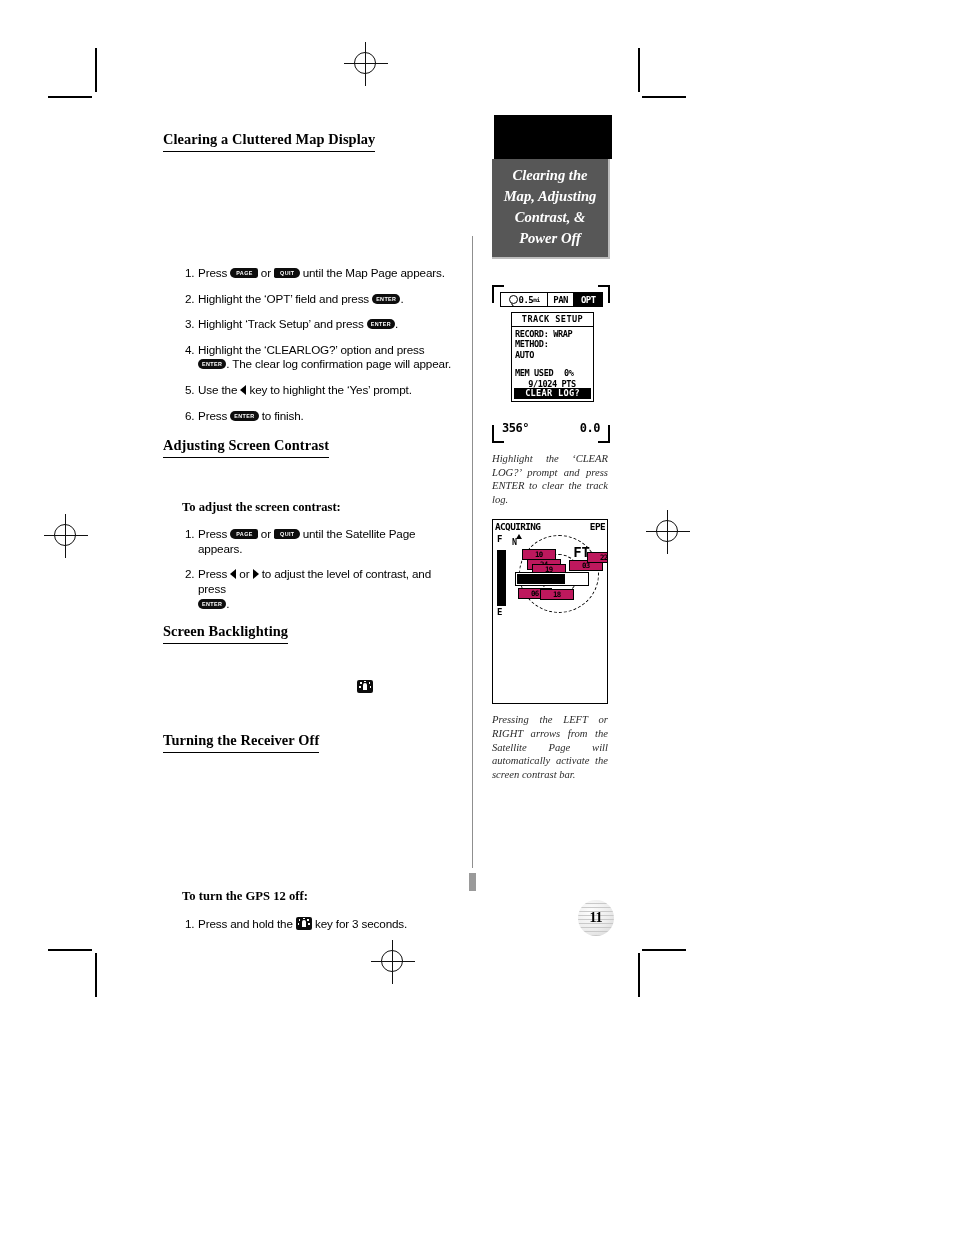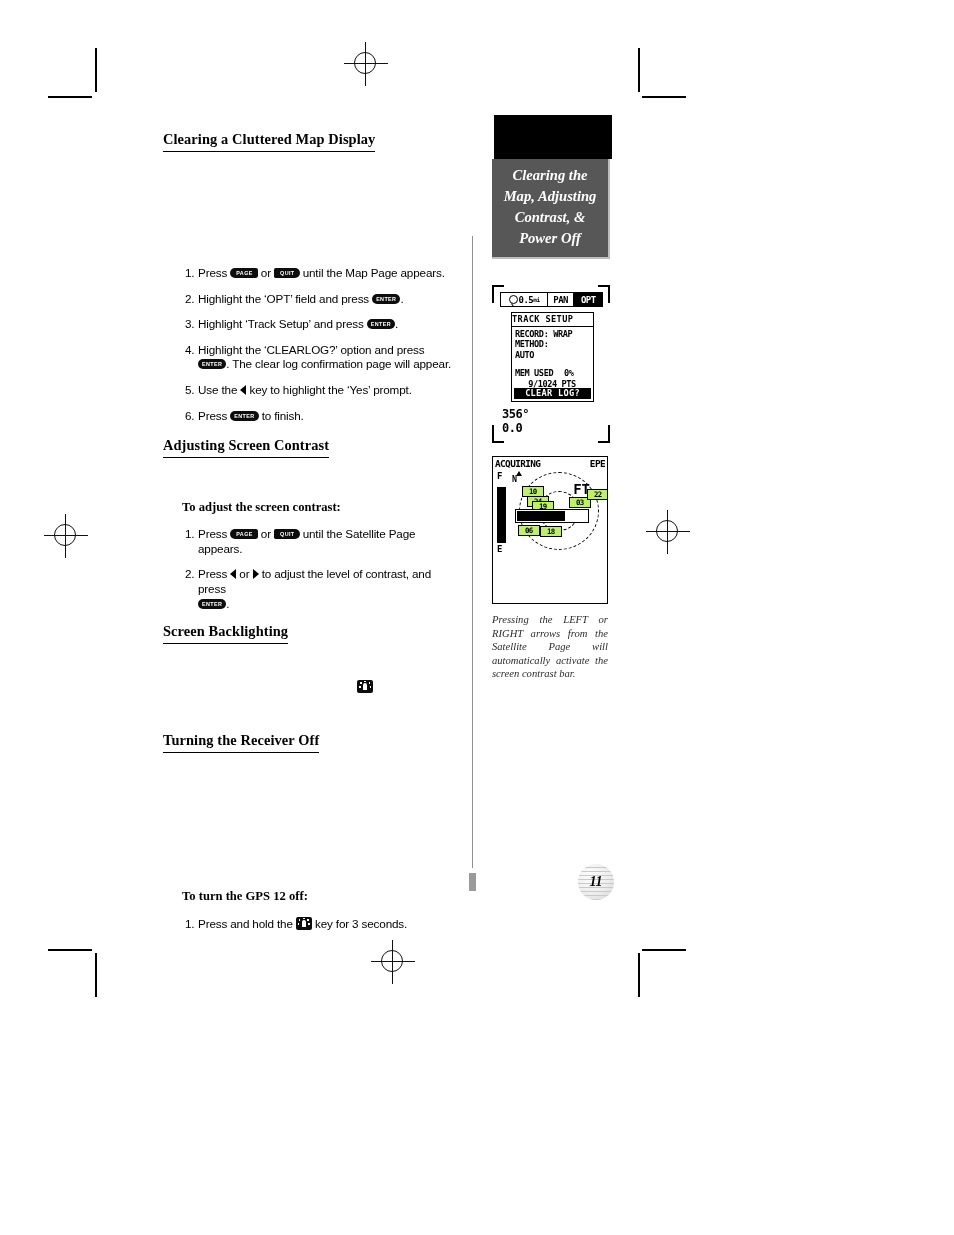--- a/index.html
+++ b/index.html
@@ -239,48 +239,47 @@
     border: 1.5px solid #000;
     box-sizing: border-box;
     font-size: 8.6px;
     font-weight: bold;
     line-height: 10.5px;
     letter-spacing: -0.4px;
   }
   .td-title {
     background: #fff; color: #000;
     border-bottom: 1.5px solid #000;
-    text-align: left;
+    text-align: center;
     padding: 1px 0 1px 0;
     letter-spacing: 0.4px;
   }
   .td-body { padding: 2px 0 0 3px; }
   .td-row { white-space: nowrap; }
   .td-mem { margin-top: 8px; }
   .td-clear {
     position: absolute;
     left: 2px; right: 2px; bottom: 2px;
     background: #000; color: #fff;
     text-align: center;
     letter-spacing: .3px;
     padding: 0.5px 0;
   }
   .lcd-footer {
     position: absolute;
     left: 10px; right: 10px; bottom: 8px;
     display: flex; justify-content: space-between;
     font-size: 12px; font-weight: bold;
     letter-spacing: -0.5px;
-    flex-direction: column;
   }
 
   
   .gps2 {
     width: 116px;
-    height: 148px;
+    height: 185px;
     border: 1.6px solid #000;
     box-sizing: border-box;
     overflow: hidden;
     text-align: center;
   }
   .sat-head {
     font-size: 9.4px; font-weight: bold;
     display: flex; justify-content: space-between;
     padding: 1px 2px 0 2px;
     letter-spacing: -0.6px;
@@ -293,24 +292,24 @@
     position: absolute;
     border: 1.6px dashed #000;
     border-radius: 50%;
     box-sizing: border-box;
   }
   .sky .ring.outer { left: 26px; top: 3px; width: 80px; height: 78px; }
   .sky .ring.inner { left: 46px; top: 22px; width: 40px; height: 40px; }
   .sat-box {
     position: absolute;
     border: 1.4px solid #000;
-    background: #bef264;
+    background: #be185d;
     font-size: 7.4px; font-weight: bold;
     line-height: 9px;
-    padding: 0 6px;
+    padding: 0 12px;
     letter-spacing: -0.6px;
     box-sizing: border-box;
   }
   .f-mark { position: absolute; left: 4px; top: 2px; font-size: 9px; font-weight: bold; }
   .e-mark { position: absolute; left: 4px; bottom: 1px; font-size: 9px; font-weight: bold; }
   .ft-mark { position: absolute; right: 17px; top: 12px; font-size: 14px; font-weight: bold; }
   .n-mark { position: absolute; left: 19px; top: 5px; font-size: 8.4px; font-weight: bold; }
   .contrast-col {
     position: absolute; left: 4px; top: 18px;
     width: 9px; height: 56px;
@@ -343,22 +342,22 @@
     left: 3px; bottom: 1px;
     font-size: 8.4px; font-weight: bold;
     line-height: 8.6px;
     letter-spacing: 0.4px;
     font-family: "DejaVu Sans Mono", monospace;
   }
 
   
   .pagenum {
     position: absolute;
-    left: 578px; top: 864px;
-    width: 36px; height: 36px; font-style: italic;
+    left: 578px; top: 900px;
+    width: 36px; height: 36px;
   }
   .pagenum .globe {
     position: absolute; inset: 0;
     border-radius: 50%;
     background:
       repeating-linear-gradient(0deg, #c9c9c9 0 1px, transparent 1px 4px),
       radial-gradient(circle at 35% 32%, #fdfdfd 0%, #ededed 55%, #d4d4d4 100%);
   }
   .pagenum .num {
     position: absolute; inset: 0;
@@ -565,20 +564,21 @@
       </div>
       <div class="td-clear">CLEAR LOG?</div>
     </div>
 
     <div class="lcd-footer">
       <span>356°</span>
       <span>0.0</span>
     </div>
   </div>
 
+  <div class="caption">Highlight the ‘CLEAR LOG?’ prompt and press ENTER to clear the track log.</div>
 
   <div class="gps gps2" style="margin-top:13px;">
     <div class="sat-head">
       <span>ACQUIRING</span>
       <span>EPE</span>
     </div>
 
     <div class="sky">
       <div class="ring outer"></div>
       <div class="ring inner"></div>

